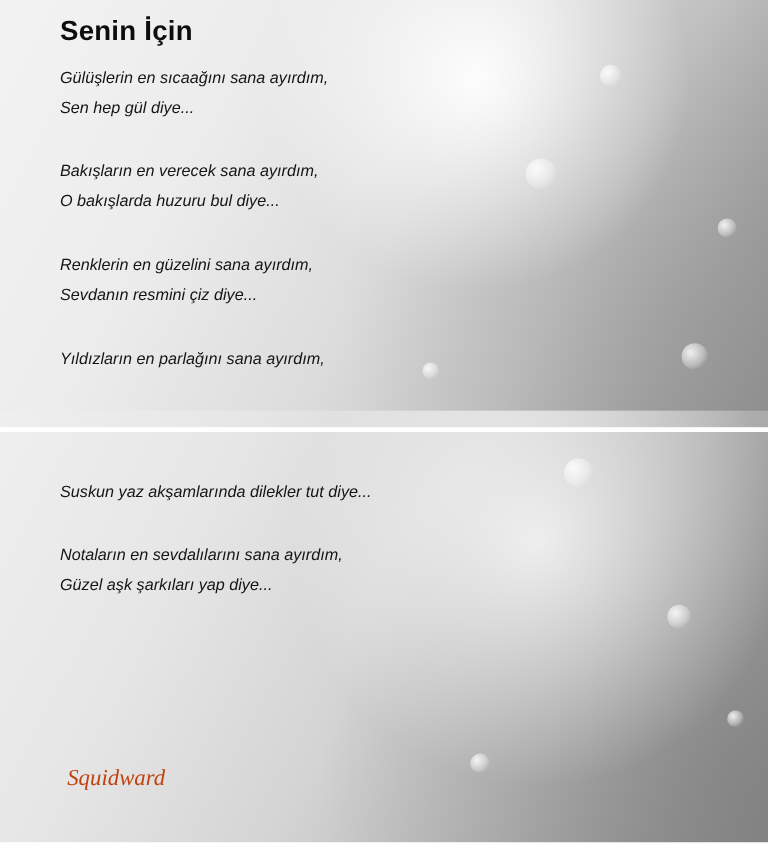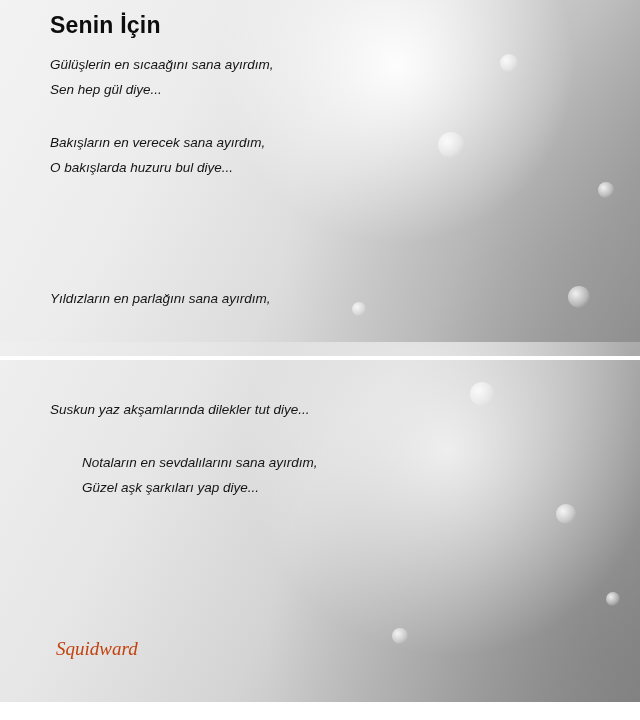--- a/index.html
+++ b/index.html
@@ -106,33 +106,35 @@
     <div class="bokeh" style="left:598px; top:182px; width:16px; height:16px;"></div>
     <div class="bokeh" style="left:352px; top:302px; width:14px; height:14px;"></div>
     <div class="bokeh" style="left:500px; top:54px; width:18px; height:18px;"></div>
 
     <div class="content">
       <div class="title">Senin İçin</div>
       <div class="verse" style="top:52px;">Gülüşlerin en sıcaağını sana ayırdım,
 Sen hep gül diye...</div>
       <div class="verse" style="top:130px;">Bakışların en verecek sana ayırdım,
 O bakışlarda huzuru bul diye...</div>
+      <div class="verse" style="top:208px;">Renklerin en güzelini sana ayırdım,
+Sevdanın resmini çiz diye...</div>
       <div class="verse" style="top:286px;">Yıldızların en parlağını sana ayırdım,</div>
     </div>
   </div>
 
   <div class="panel panel-bottom">
     <div class="bg bottom"></div>
     <div class="bokeh" style="left:470px; top:40px; width:24px; height:24px;"></div>
     <div class="bokeh" style="left:556px; top:162px; width:20px; height:20px;"></div>
     <div class="bokeh" style="left:606px; top:250px; width:14px; height:14px;"></div>
     <div class="bokeh" style="left:392px; top:286px; width:16px; height:16px;"></div>
 
     <div class="content">
       <div class="verse" style="top:55px;">Suskun yaz akşamlarında dilekler tut diye...</div>
-      <div class="verse" style="top:108px;margin-left:32px;">Notaların en sevdalılarını sana ayırdım,
+      <div class="verse" style="top:108px;">Notaların en sevdalılarını sana ayırdım,
 Güzel aşk şarkıları yap diye...</div>
       <div class="signature">Squidward</div>
     </div>
   </div>
 
   <div class="divider"></div>
 </div>
 
 </body></html>

